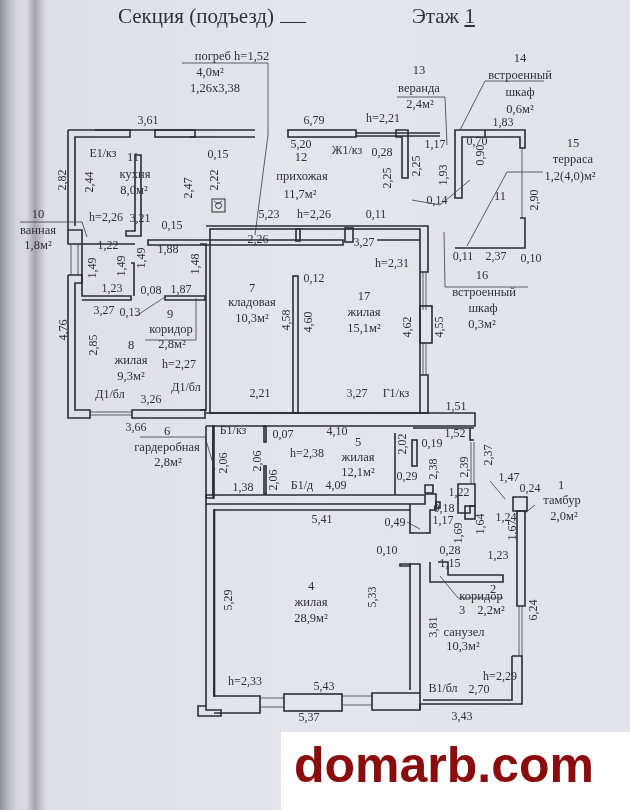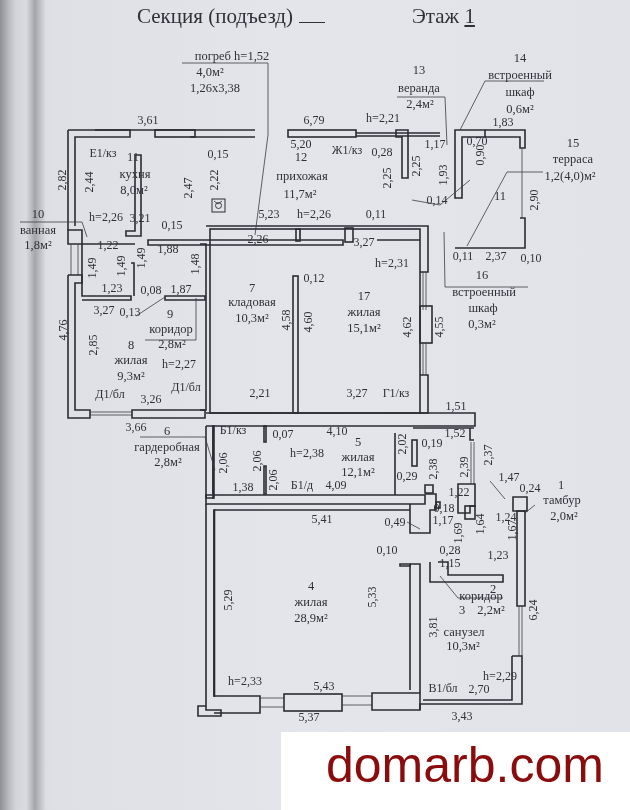--- a/index.html
+++ b/index.html
@@ -10,37 +10,37 @@
       color: #2b2d35;
     }
     .spine {
       position: absolute; left: 26px; top: 0; width: 20px; height: 810px;
       background: linear-gradient(90deg, rgba(0,0,0,0) 0, rgba(60,60,66,0.35) 45%, rgba(0,0,0,0) 100%);
     }
     .page-title {
       position: absolute; top: 4px; font-size: 21px; color: #2f3139;
       white-space: nowrap;
     }
-    .title-left { left: 118px; margin-left: 19px; }
+    .title-left { left: 118px; }
     .title-right { left: 412px; }
     .underline-blank { display: inline-block; width: 26px; border-bottom: 1.5px solid #2f3139; margin-left: 6px; height: 18px; vertical-align: baseline; }
     .floor-num { text-decoration: underline; }
     svg#plan { position: absolute; left: 0; top: 0; }
     .wall { fill: none; stroke: #2a2c33; stroke-width: 1.6; }
     .thin { fill: none; stroke: #3a3c44; stroke-width: 0.8; }
     .lbl { font-family: "Liberation Serif", serif; font-size: 12.5px; fill: #2f3139; }
     .lbl-s { font-family: "Liberation Serif", serif; font-size: 12px; fill: #2f3139; }
     .watermark-box {
       position: absolute; left: 281px; top: 732px; width: 349px; height: 78px;
       background: #ffffff;
     }
     .watermark-text {
       position: absolute; left: 294px; top: 736px;
-      font-family: "Liberation Sans", sans-serif; font-weight: normal;
-      font-size: 50px; color: #8a0c0c; letter-spacing: 0px; margin-left: 32px;
+      font-family: "Liberation Sans", sans-serif; font-weight: bold;
+      font-size: 50px; color: #8a0c0c; letter-spacing: 0px;
     }
     .total-area {
       position: absolute; left: 578px; top: 762px; font-size: 11px; color: #3a3c44;
     }
   </style>
 </head>
 <body>
 
 <div class="spine"></div>
 

